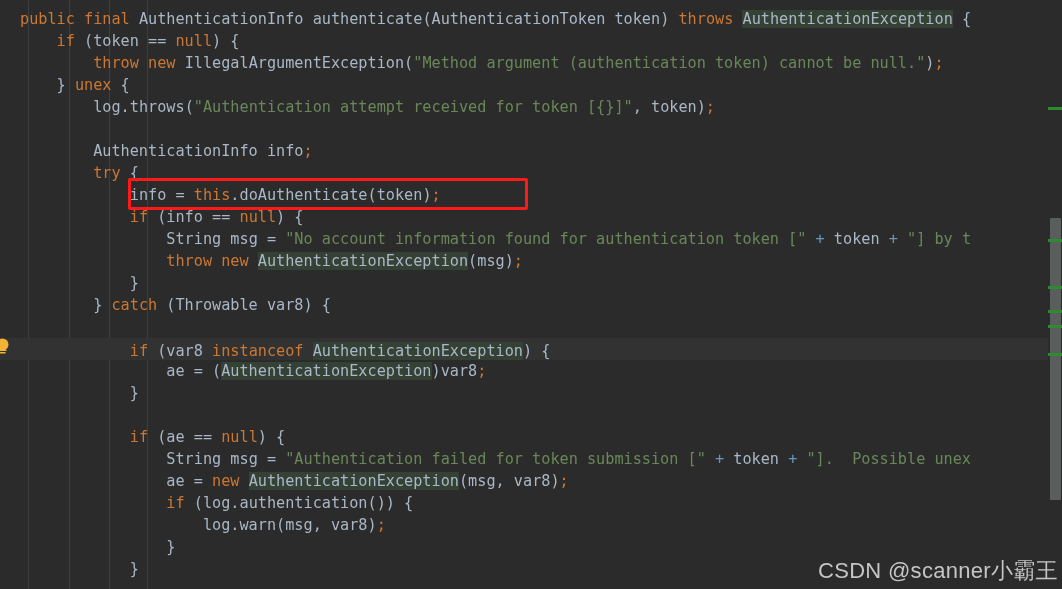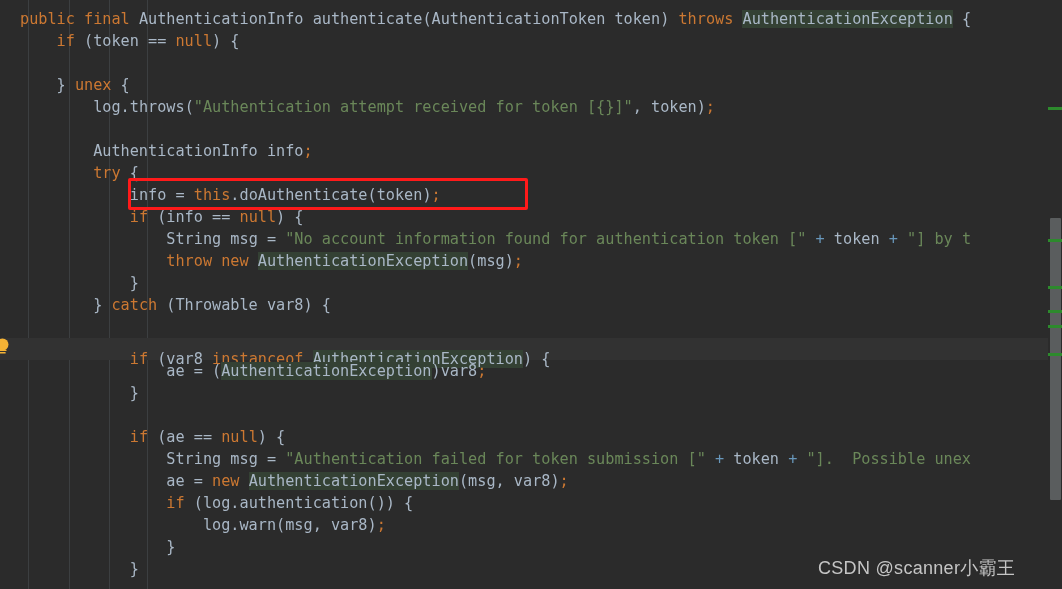--- a/index.html
+++ b/index.html
@@ -98,21 +98,21 @@
     right: 0;
     width: 14px;
     height: 3px;
     background: #2d8a2d;
   }
 
   
   .watermark {
     position: absolute;
     font-family: "Liberation Sans", sans-serif;
-    font-size: 18px;
+    font-size: 22px;
     color: #d6d6d6;
     opacity: 0.9;
     white-space: nowrap;
     letter-spacing: 0.3px;
   }
 </style>
 </head>
 <body>
 
 <div id="root">
@@ -122,32 +122,33 @@
       <div class="indent-guide" style="left: 69px;"></div>
       <div class="indent-guide" style="left: 109px;"></div>
       <div class="indent-guide" style="left: 147px;"></div>
     </div>
 
   <div class="caret-row" style="top:338px;"></div>
 
   <div class="code-surface" id="code-surface">
       <div class="code-line" style="top: 8px;"><span class="kw">public</span><span class="punct"> </span><span class="kw">final</span><span class="punct"> </span><span class="id">AuthenticationInfo</span><span class="punct"> </span><span class="id">authenticate</span><span class="punct">(</span><span class="id">AuthenticationToken</span><span class="punct"> </span><span class="id">token</span><span class="punct">) </span><span class="kw">throws</span><span class="punct"> </span><span class="id hl">AuthenticationException</span><span class="punct"> {</span></div>
       <div class="code-line" style="top: 30px;"><span>    </span><span class="kw">if</span><span class="punct"> (</span><span class="id">token</span><span class="punct"> == </span><span class="kw">null</span><span class="punct">) {</span></div>
+      <div class="code-line" style="top: 52px;"><span>        </span><span class="kw">throw</span><span class="punct"> </span><span class="kw">new</span><span class="punct"> </span><span class="id">IllegalArgumentException</span><span class="punct">(</span><span class="str">"Method argument (authentication token) cannot be null."</span><span class="punct">)</span><span class="semi">;</span></div>
       <div class="code-line" style="top: 74px;"><span>    </span><span class="punct">} </span><span class="kw">unex</span><span class="punct"> {</span></div>
       <div class="code-line" style="top: 96px;"><span>        </span><span class="id">log</span><span class="punct">.</span><span class="id">throws</span><span class="punct">(</span><span class="str">"Authentication attempt received for token [{}]"</span><span class="punct">, </span><span class="id">token</span><span class="punct">)</span><span class="semi">;</span></div>
       <div class="code-line" style="top: 118px;"></div>
       <div class="code-line" style="top: 140px;"><span>        </span><span class="id">AuthenticationInfo</span><span class="punct"> </span><span class="id">info</span><span class="semi">;</span></div>
       <div class="code-line" style="top: 162px;"><span>        </span><span class="kw">try</span><span class="punct"> {</span></div>
       <div class="code-line" style="top: 184px;"><span>            </span><span class="id">info</span><span class="punct"> = </span><span class="kw">this</span><span class="punct">.</span><span class="id">doAuthenticate</span><span class="punct">(</span><span class="id">token</span><span class="punct">)</span><span class="semi">;</span></div>
       <div class="code-line" style="top: 206px;"><span>            </span><span class="kw">if</span><span class="punct"> (</span><span class="id">info</span><span class="punct"> == </span><span class="kw">null</span><span class="punct">) {</span></div>
       <div class="code-line" style="top: 228px;"><span>                </span><span class="id">String</span><span class="punct"> </span><span class="id">msg</span><span class="punct"> = </span><span class="str">"No account information found for authentication token ["</span><span class="num"> + </span><span class="id">token</span><span class="num"> + </span><span class="str">"] by t</span></div>
       <div class="code-line" style="top: 250px;"><span>                </span><span class="kw">throw</span><span class="punct"> </span><span class="kw">new</span><span class="punct"> </span><span class="id hl">AuthenticationException</span><span class="punct">(</span><span class="id">msg</span><span class="punct">)</span><span class="semi">;</span></div>
       <div class="code-line" style="top: 272px;"><span>            </span><span class="punct">}</span></div>
       <div class="code-line" style="top: 294px;"><span>        </span><span class="punct">} </span><span class="kw">catch</span><span class="punct"> (</span><span class="id">Throwable</span><span class="punct"> </span><span class="id">var8</span><span class="punct">) {</span></div>
-      <div class="code-line" style="top: 348px; text-align: center;"><span>            </span><span class="kw">if</span><span class="punct"> (</span><span class="id">var8</span><span class="punct"> </span><span class="kw">instanceof</span><span class="punct"> </span><span class="id hl">AuthenticationException</span><span class="punct">) {</span></div>
+      <div class="code-line" style="top: 340px; text-align: center;"><span>            </span><span class="kw">if</span><span class="punct"> (</span><span class="id">var8</span><span class="punct"> </span><span class="kw">instanceof</span><span class="punct"> </span><span class="id hl">AuthenticationException</span><span class="punct">) {</span></div>
       <div class="code-line" style="top: 360px;"><span>                </span><span class="id">ae</span><span class="punct"> = (</span><span class="id hl">AuthenticationException</span><span class="punct">)</span><span class="id">var8</span><span class="semi">;</span></div>
       <div class="code-line" style="top: 382px;"><span>            </span><span class="punct">}</span></div>
       <div class="code-line" style="top: 404px;"></div>
       <div class="code-line" style="top: 426px;"><span>            </span><span class="kw">if</span><span class="punct"> (</span><span class="id">ae</span><span class="punct"> == </span><span class="kw">null</span><span class="punct">) {</span></div>
       <div class="code-line" style="top: 448px;"><span>                </span><span class="id">String</span><span class="punct"> </span><span class="id">msg</span><span class="punct"> = </span><span class="str">"Authentication failed for token submission ["</span><span class="num"> + </span><span class="id">token</span><span class="num"> + </span><span class="str">"].  Possible unex</span></div>
       <div class="code-line" style="top: 470px;"><span>                </span><span class="id">ae</span><span class="punct"> = </span><span class="kw">new</span><span class="punct"> </span><span class="id hl">AuthenticationException</span><span class="punct">(</span><span class="id">msg</span><span class="punct">, </span><span class="id">var8</span><span class="punct">)</span><span class="semi">;</span></div>
       <div class="code-line" style="top: 492px;"><span>                </span><span class="kw">if</span><span class="punct"> (</span><span class="id">log</span><span class="punct">.</span><span class="id">authentication</span><span class="punct">()) {</span></div>
       <div class="code-line" style="top: 514px;"><span>                    </span><span class="id">log</span><span class="punct">.</span><span class="id">warn</span><span class="punct">(</span><span class="id">msg</span><span class="punct">, </span><span class="id">var8</span><span class="punct">)</span><span class="semi">;</span></div>
       <div class="code-line" style="top: 536px;"><span>                </span><span class="punct">}</span></div>
       <div class="code-line" style="top: 558px;"><span>            </span><span class="punct">}</span></div>

